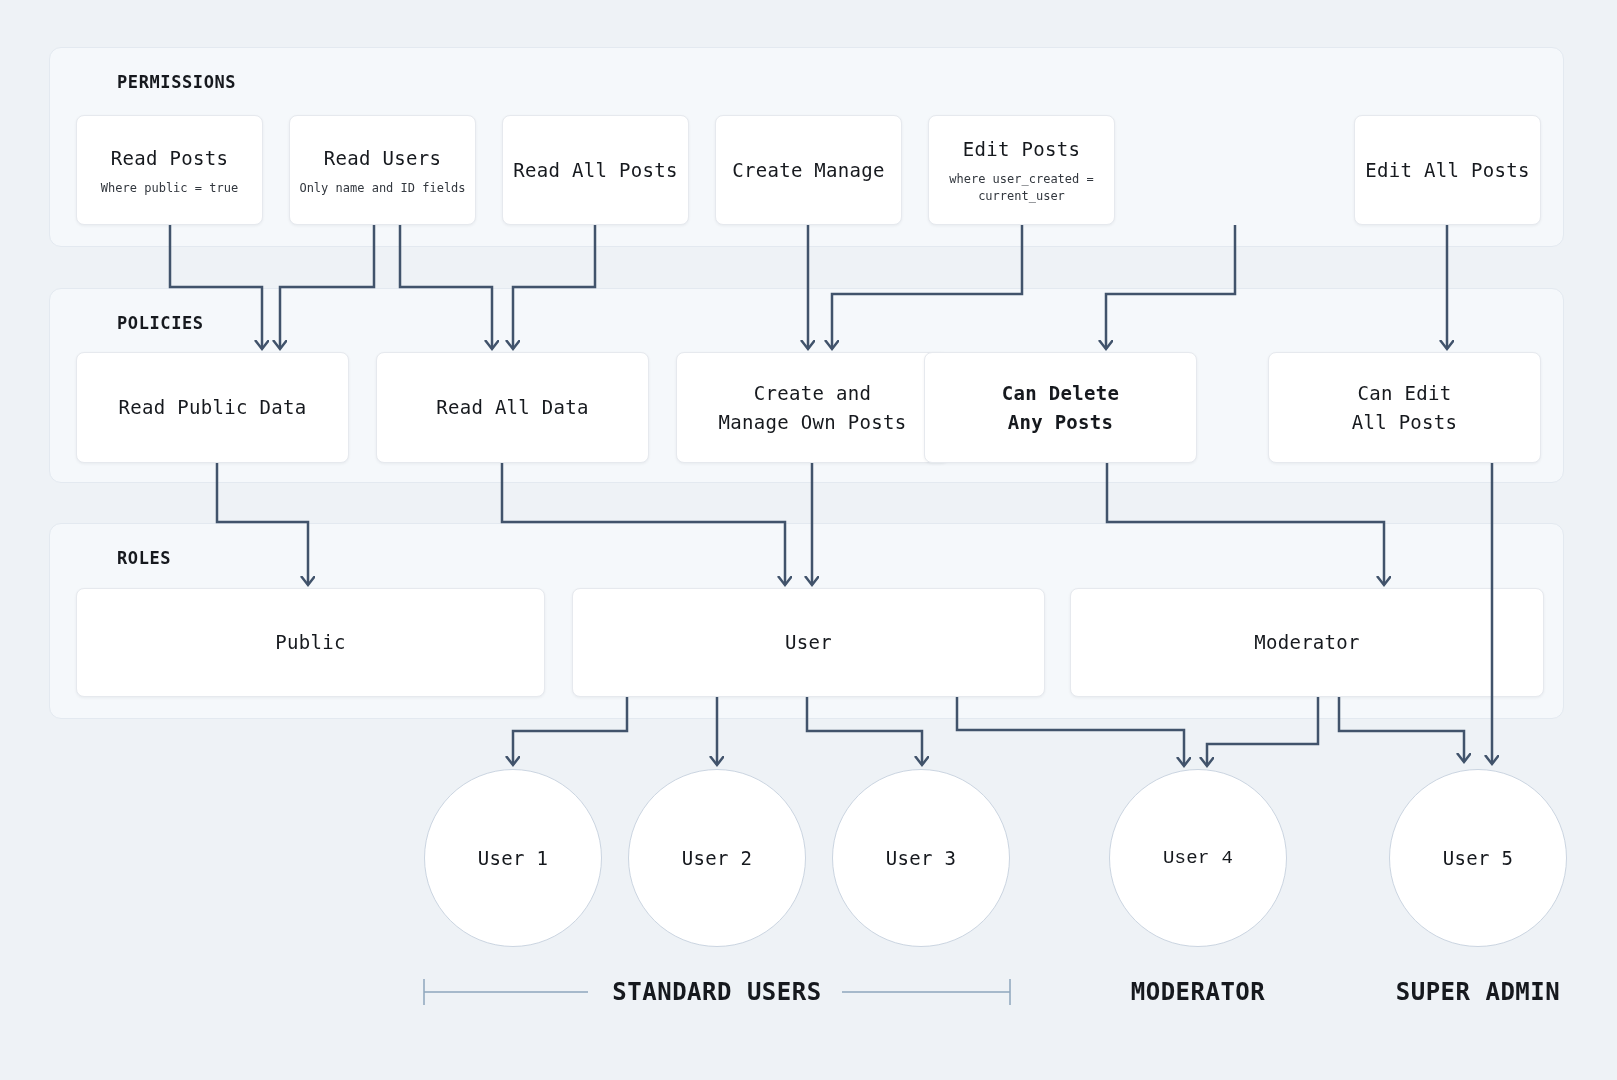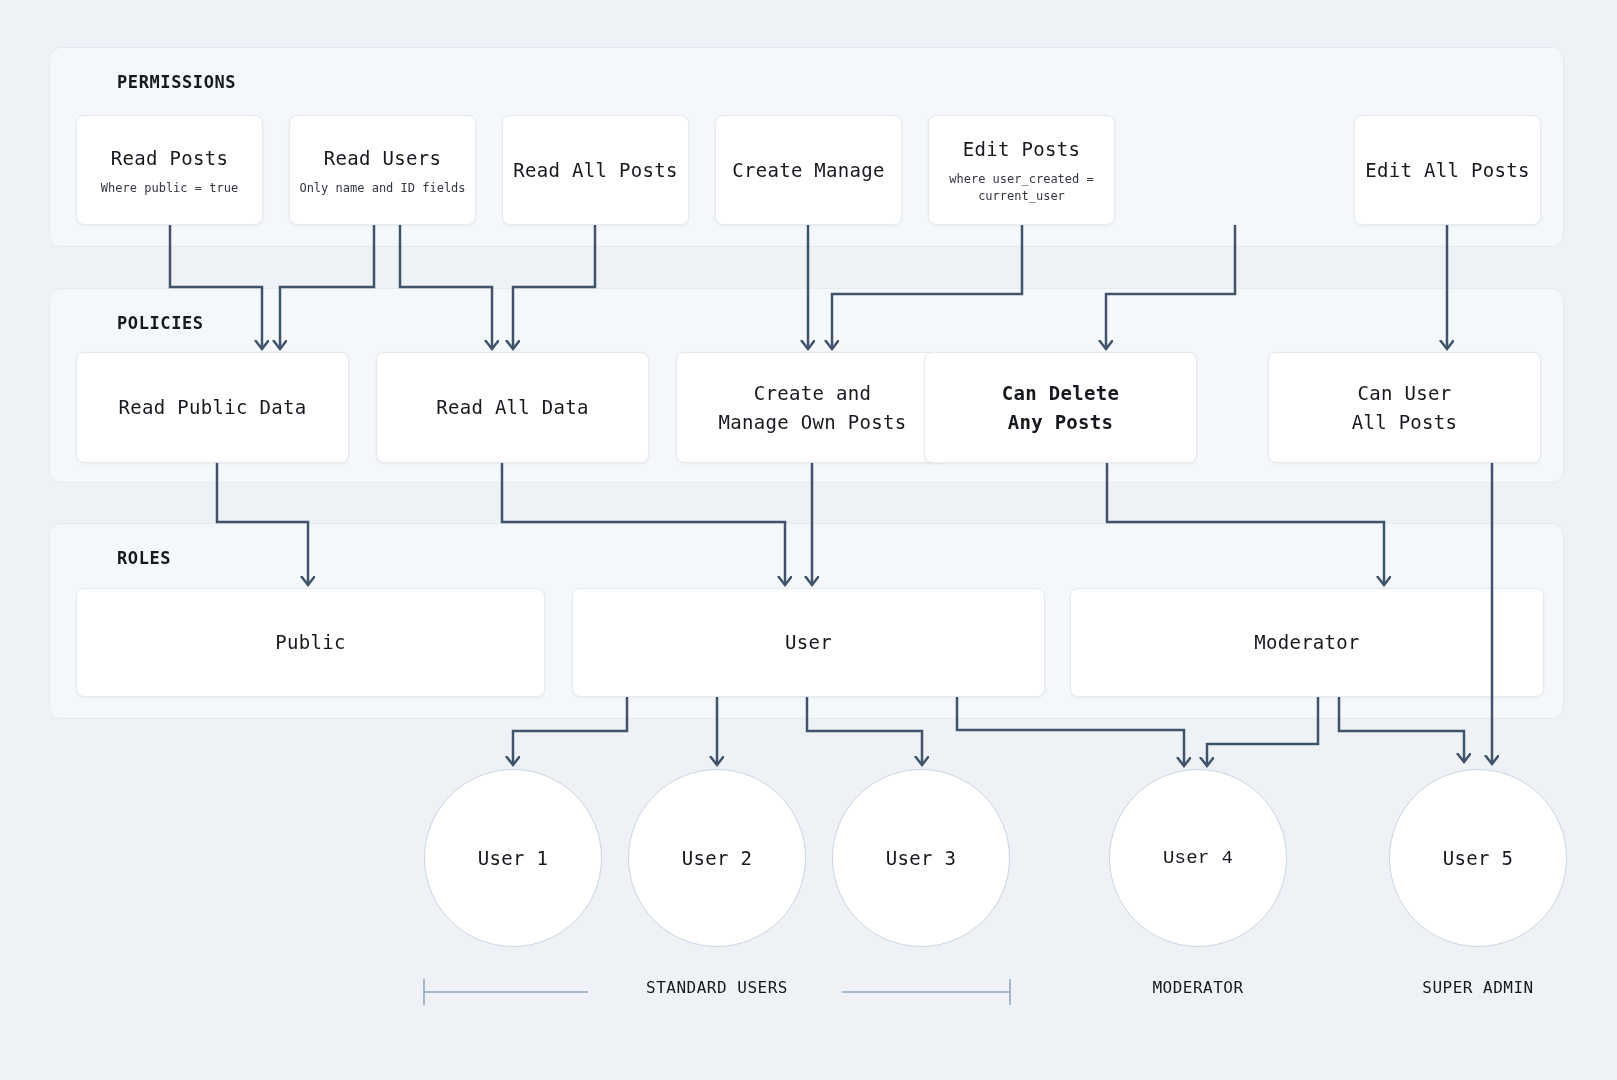--- a/index.html
+++ b/index.html
@@ -34,21 +34,21 @@
   .node-title{ font-size:19px; letter-spacing:.3px; color:var(--text); line-height:29px; }
   .node-sub{ font-size:12px; color:var(--subtext); line-height:17px; width:92%; }
   .circle{
     position:absolute; width:178px; height:178px; border-radius:50%;
     background:var(--box); border:1px solid var(--circle_border); box-sizing:border-box;
     display:flex; align-items:center; justify-content:center;
   }
   .circle .node-title{ letter-spacing:.3px; }
   .group-label{
     position:absolute; transform:translateX(-50%);
-    font-size:16px; font-weight:normal; letter-spacing:.5px; white-space:nowrap; color:var(--text);
+    font-size:24px; font-weight:bold; letter-spacing:.5px; white-space:nowrap; color:var(--text);
   }
   svg.overlay{ position:absolute; left:0; top:0; pointer-events:none; }
   .edge{ fill:none; stroke:var(--connector); stroke-width:2.5px; }
   .arrowhead-glyph{ fill:none; stroke:var(--connector); stroke-width:2.5px; }
   .bracket{ fill:none; stroke:var(--bracket); stroke-width:1.5px; }
 </style>
 </head>
 <body>
 
 <div class="canvas">
@@ -93,21 +93,21 @@
   </div>
   <div class="node" style="left:676px;top:352px;width:273px;height:111px;gap:0;">
     <div class="node-title">Create and</div>
     <div class="node-title">Manage Own Posts</div>
   </div>
   <div class="node" style="left:924px;top:352px;width:273px;height:111px;gap:0;font-weight:bold;">
     <div class="node-title">Can Delete</div>
     <div class="node-title">Any Posts</div>
   </div>
   <div class="node" style="left:1268px;top:352px;width:273px;height:111px;gap:0;">
-    <div class="node-title">Can User</div>
+    <div class="node-title">Can Edit</div>
     <div class="node-title">All Posts</div>
   </div>
 
   <div class="node" style="left:76px;top:588px;width:469px;height:109px;">
     <div class="node-title">Public</div>
   </div>
   <div class="node" style="left:572px;top:588px;width:473px;height:109px;">
     <div class="node-title">User</div>
   </div>
   <div class="node" style="left:1070px;top:588px;width:474px;height:109px;">

